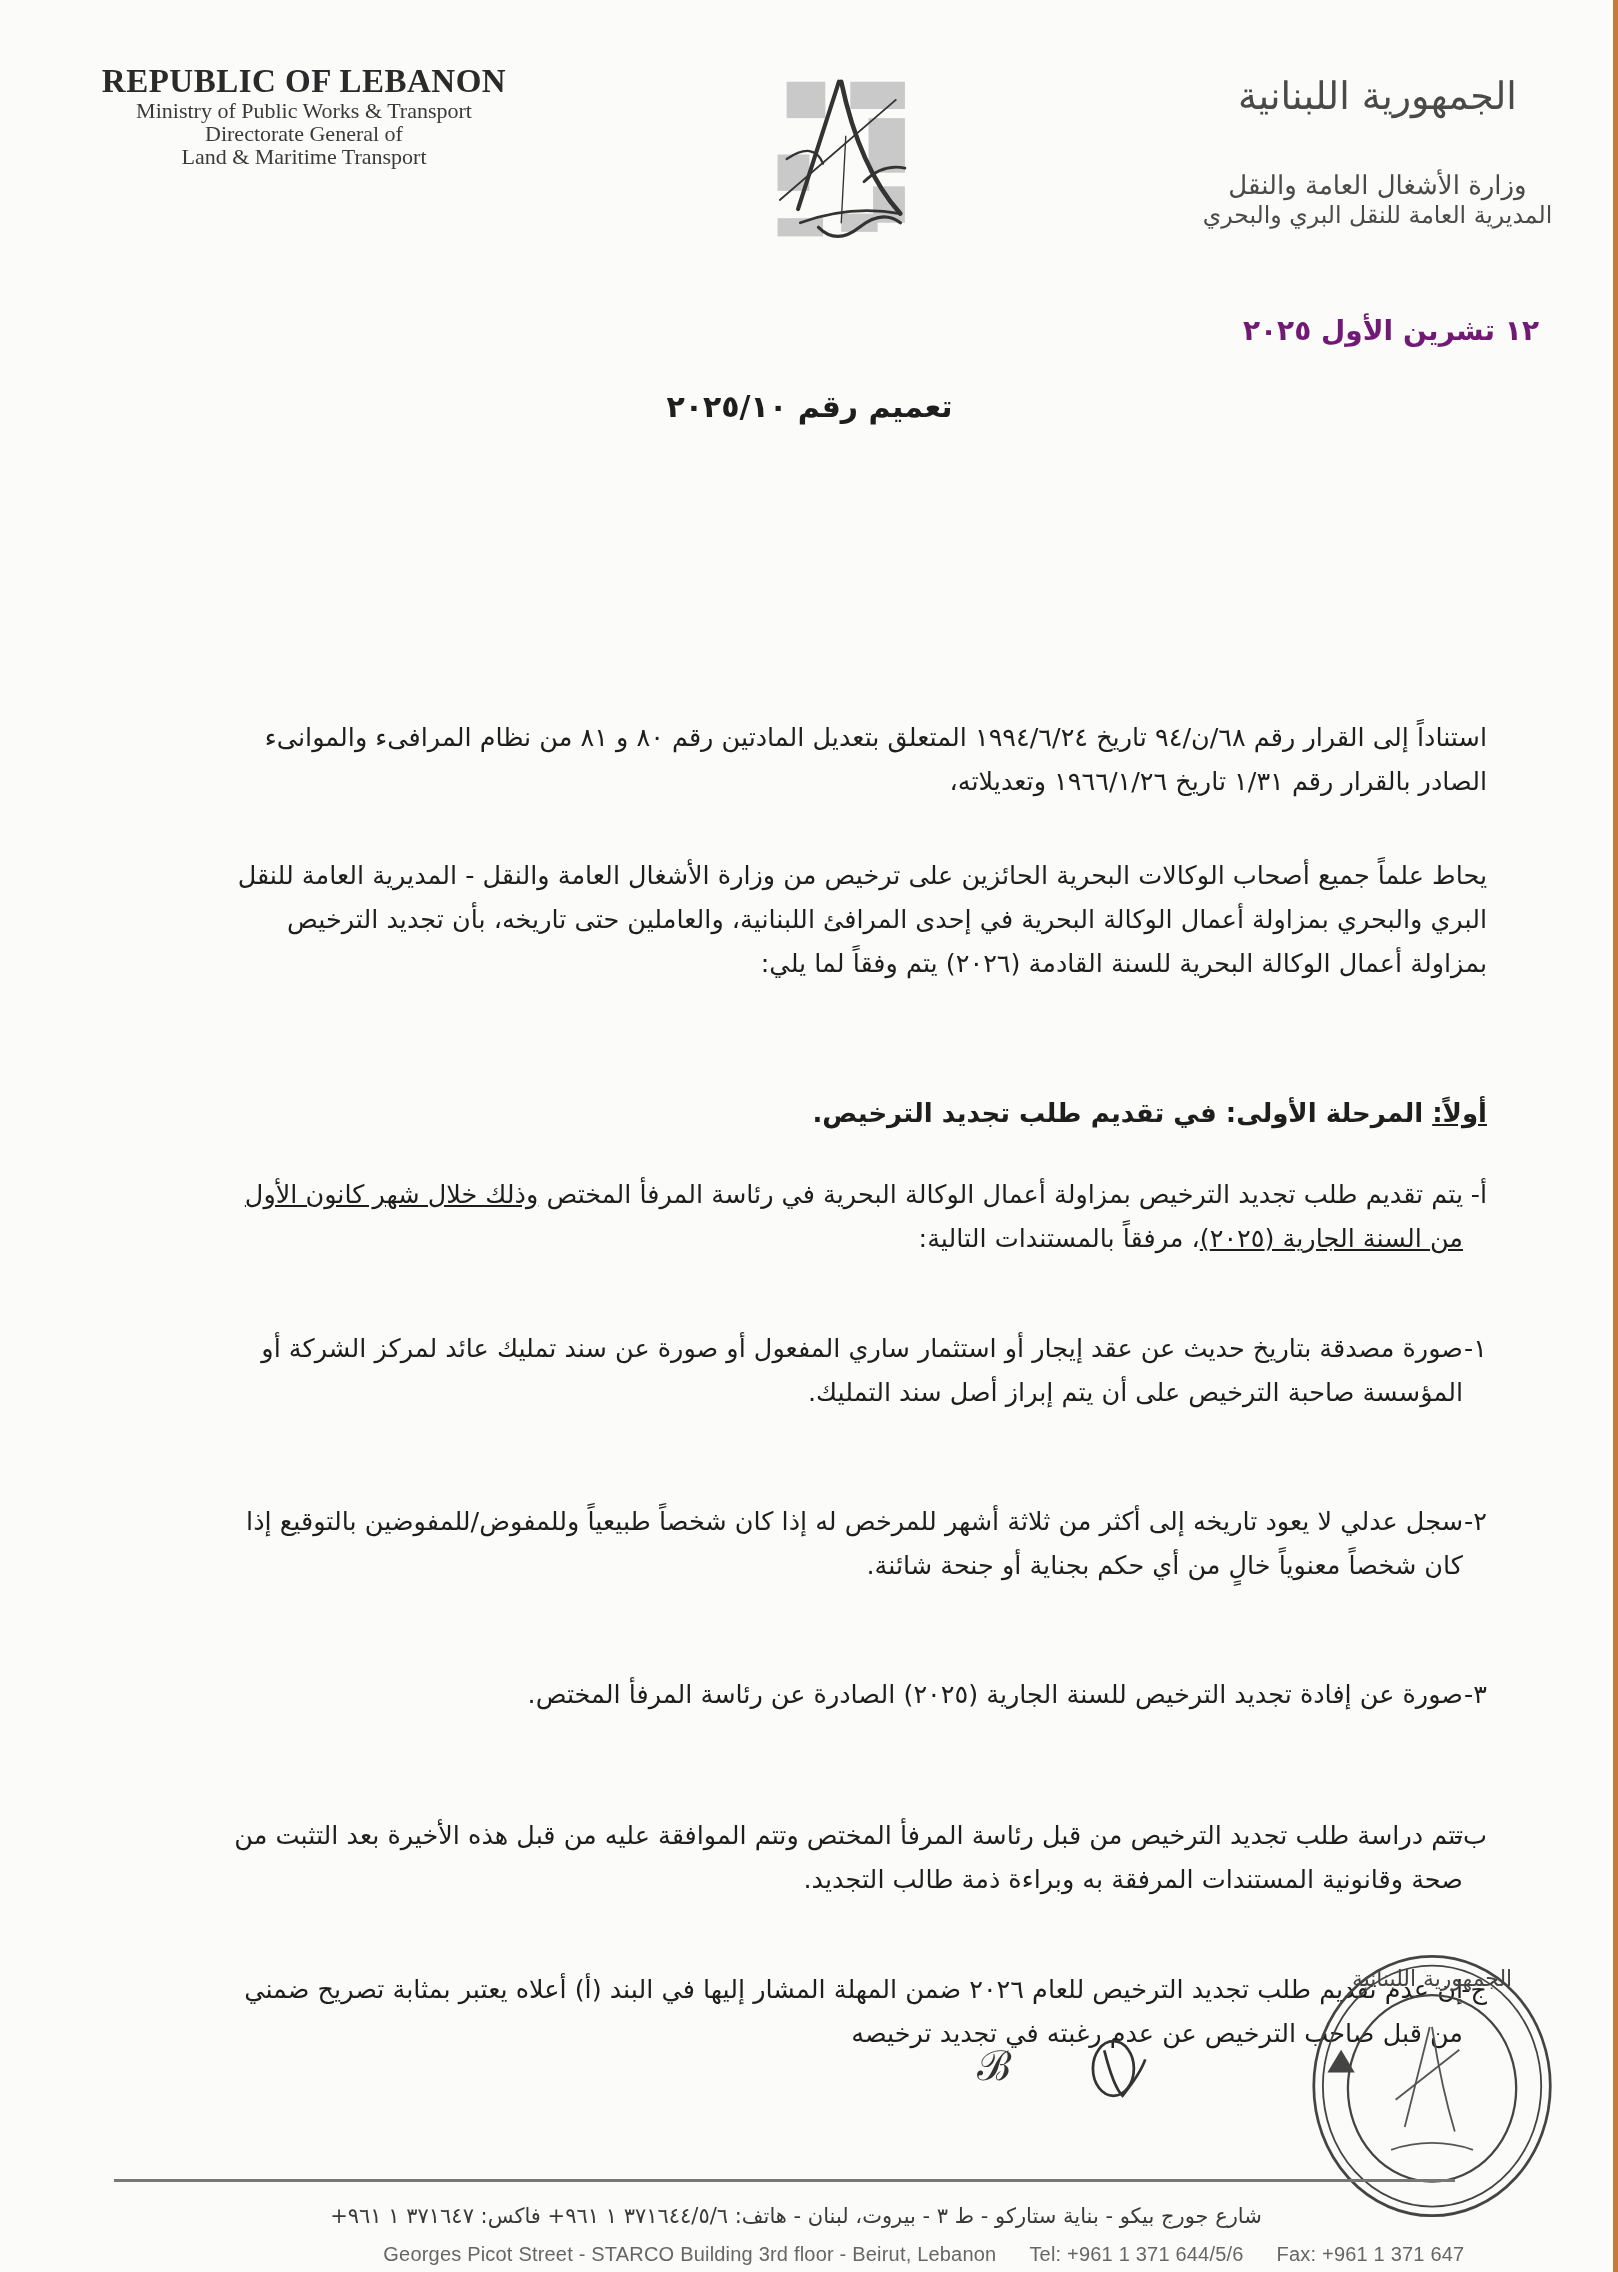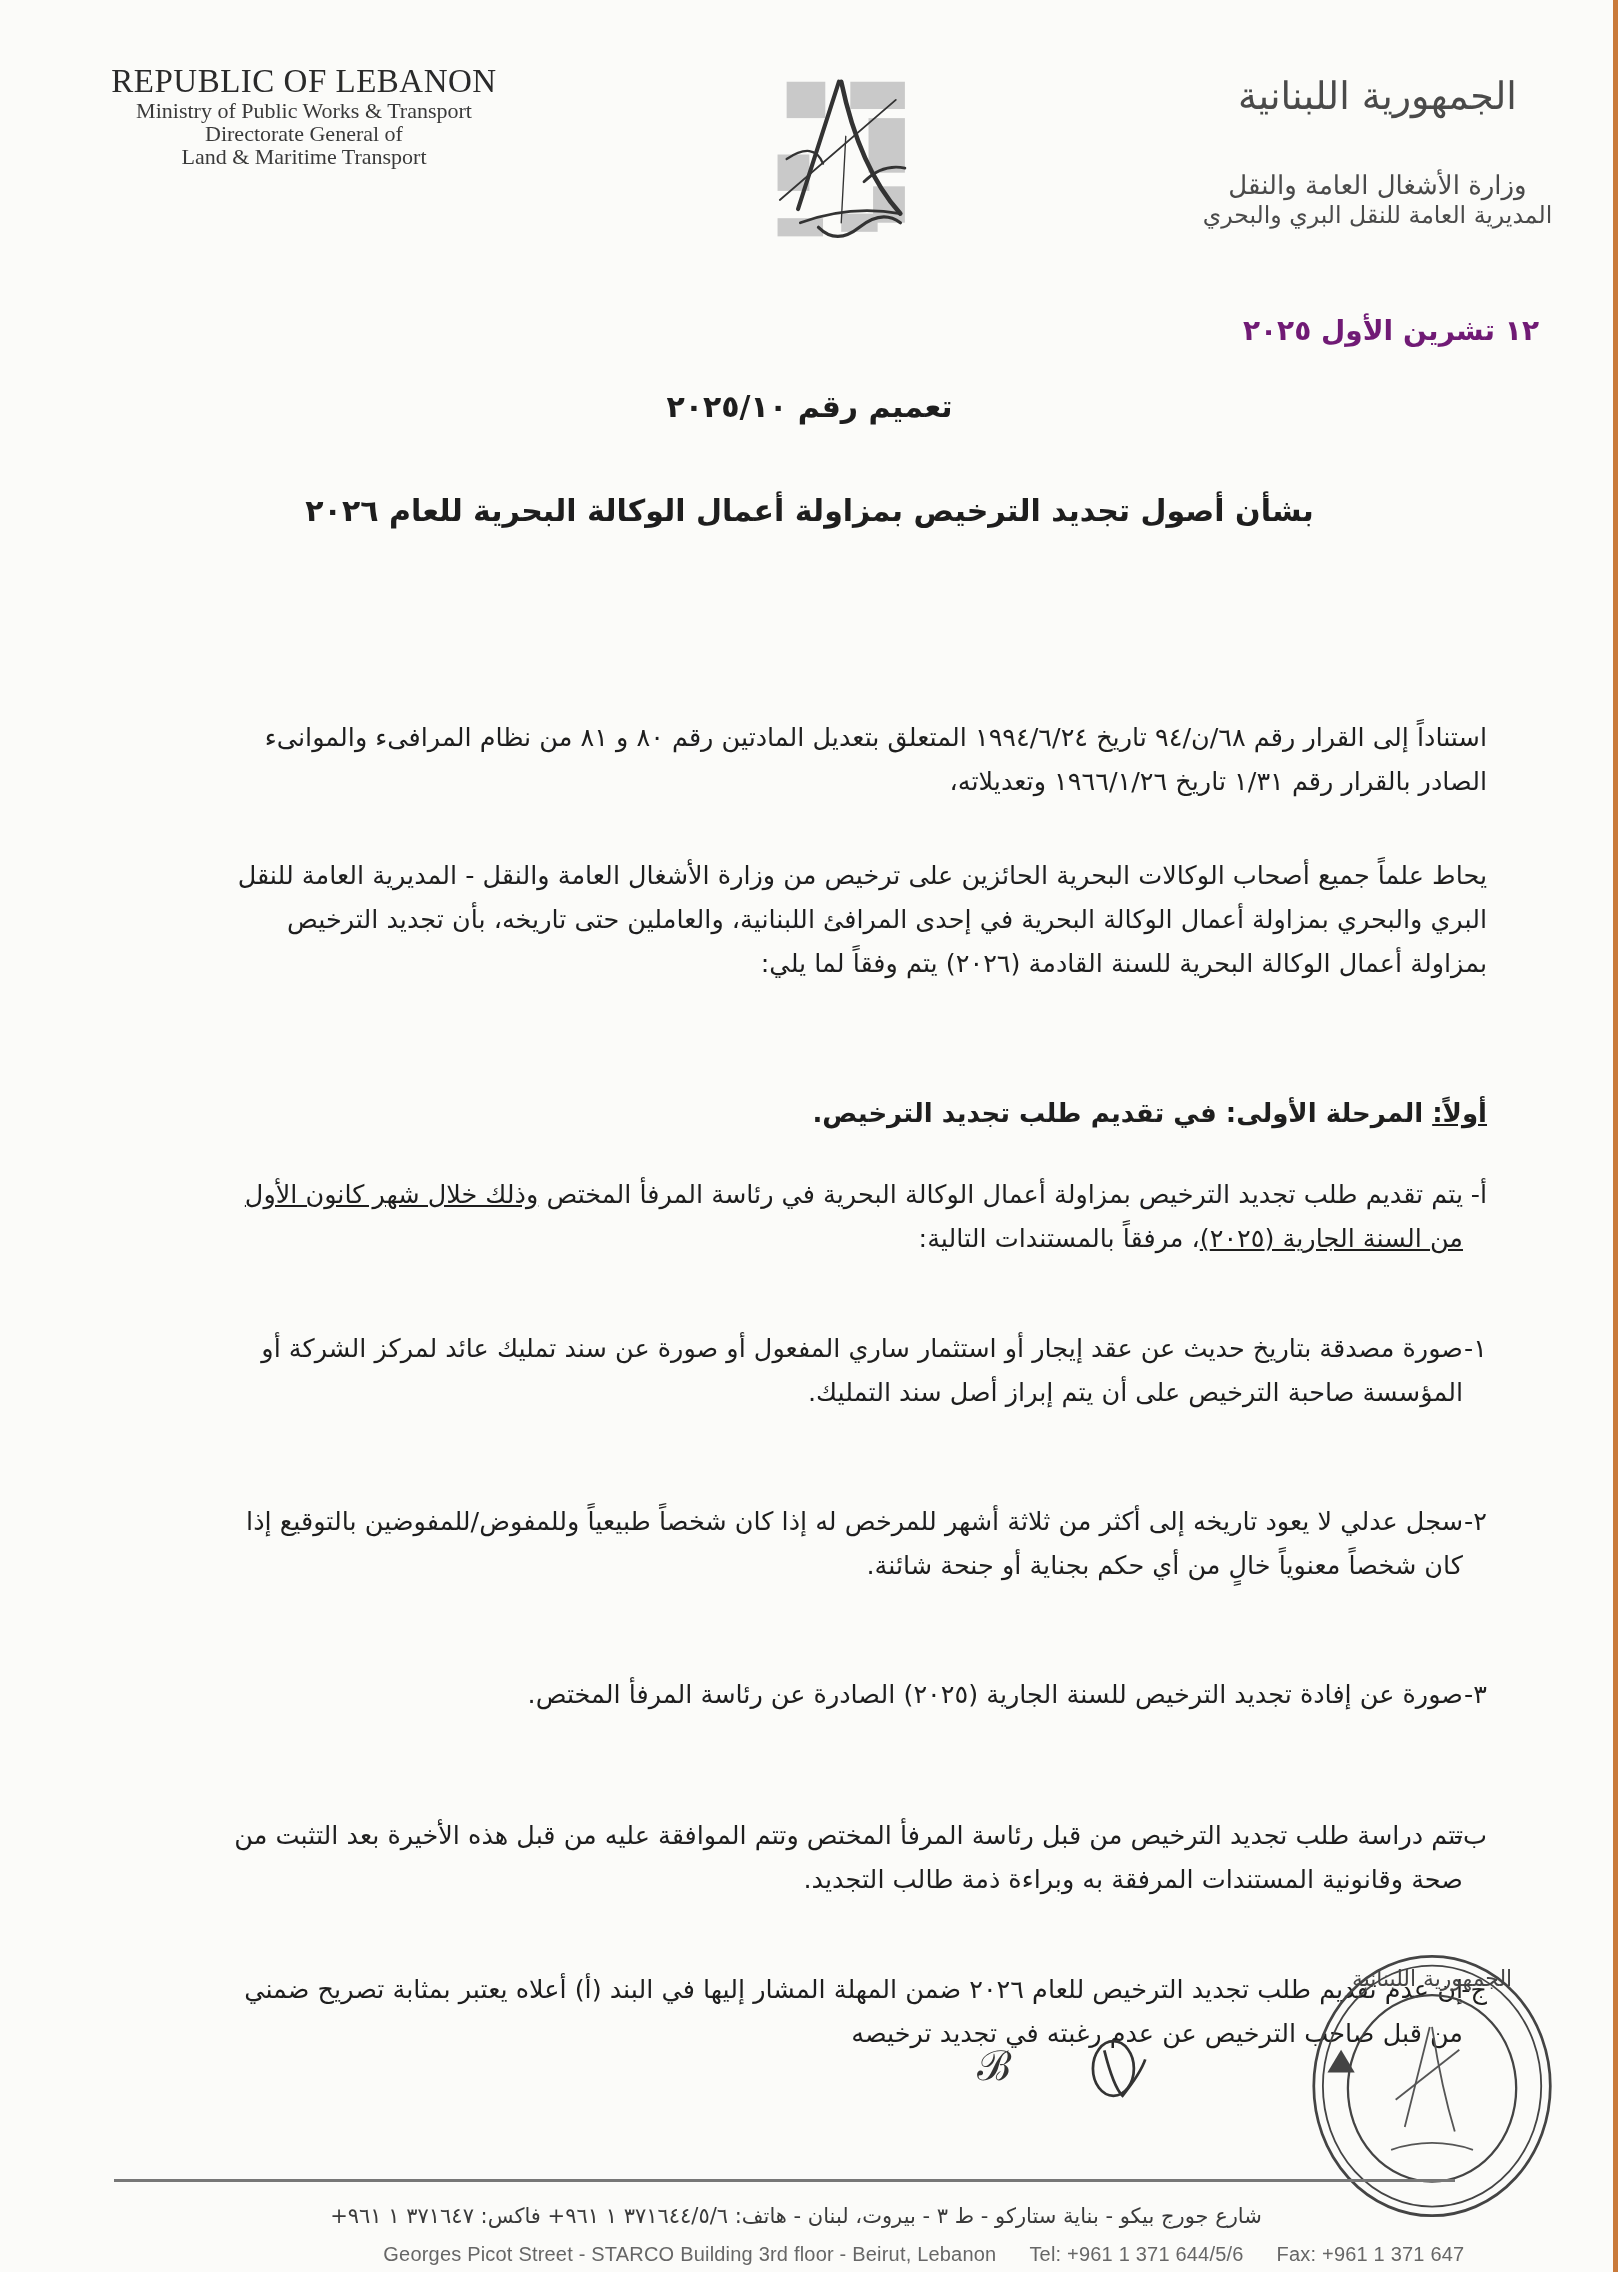--- a/index.html
+++ b/index.html
@@ -5,21 +5,21 @@
   html, body { margin:0; padding:0; }
   body {
     width:1619px; height:2329px; position:relative; overflow:hidden;
     background:#fbfbf9;
     font-family:"DejaVu Sans", sans-serif; color:#1e1e1e;
   }
   .page-edge-right { position:absolute; right:0; top:0; width:6.4px; height:100%; background:#c97a3a; }
 
   .hdr-en { position:absolute; left:95px; top:64px; width:418px; text-align:center;
     font-family:"Liberation Serif", serif; color:#3a3a3a; line-height:1.05; }
-  .hdr-en .l1 { font-size:33px; letter-spacing:0.5px; color:#2a2a2a; }
+  .hdr-en .l1 { font-size:33px; letter-spacing:0.5px; color:#2a2a2a;font-weight:bold; }
   .hdr-en .l2, .hdr-en .l3, .hdr-en .l4 { font-size:22px; }
 
   .logo { position:absolute; left:773px; top:68px; width:141px; height:173px; }
 
   .hdr-ar { position:absolute; right:55px; top:73px; width:373px; direction:rtl; text-align:center;
     font-family:"DejaVu Serif", serif; color:#4a4a4a; line-height:1.25; }
   .hdr-ar .l1 { font-size:38px; }
   .hdr-ar .l2 { font-size:26px;margin-top:48px; }
   .hdr-ar .l3 { font-size:23.6px; }
 
@@ -98,21 +98,20 @@
 <div class="hdr-ar">
   <div class="l1">الجمهورية اللبنانية</div>
   <div class="l2">وزارة الأشغال العامة والنقل</div>
   <div class="l3">المديرية العامة للنقل البري والبحري</div>
 </div>
 
 <div class="date">١٢ تشرين الأول ٢٠٢٥</div>
 
 <div class="circ-no">تعميم رقم ٢٠٢٥/١٠</div>
 <div class="addressee">
-  <div>بشأن أصول تجديد الترخيص بمزاولة أعمال الوكالة البحرية للعام ٢٠٢٦</div>
 </div>
 
 <div class="para ar p1">استناداً إلى القرار رقم ٦٨/ن/٩٤ تاريخ ١٩٩٤/٦/٢٤ المتعلق بتعديل المادتين رقم ٨٠ و ٨١ من نظام المرافىء والموانىء الصادر بالقرار رقم ١/٣١ تاريخ ١٩٦٦/١/٢٦ وتعديلاته،</div>
 <div class="para ar p2">يحاط علماً جميع أصحاب الوكالات البحرية الحائزين على ترخيص من وزارة الأشغال العامة والنقل - المديرية العامة للنقل البري والبحري بمزاولة أعمال الوكالة البحرية في إحدى المرافئ اللبنانية، والعاملين حتى تاريخه، بأن تجديد الترخيص بمزاولة أعمال الوكالة البحرية للسنة القادمة (٢٠٢٦) يتم وفقاً لما يلي:</div>
 
 <div class="section-head">
   <span class="num">أولاً:</span>
   <span>المرحلة الأولى: في تقديم طلب تجديد الترخيص.</span>
 </div>
 

